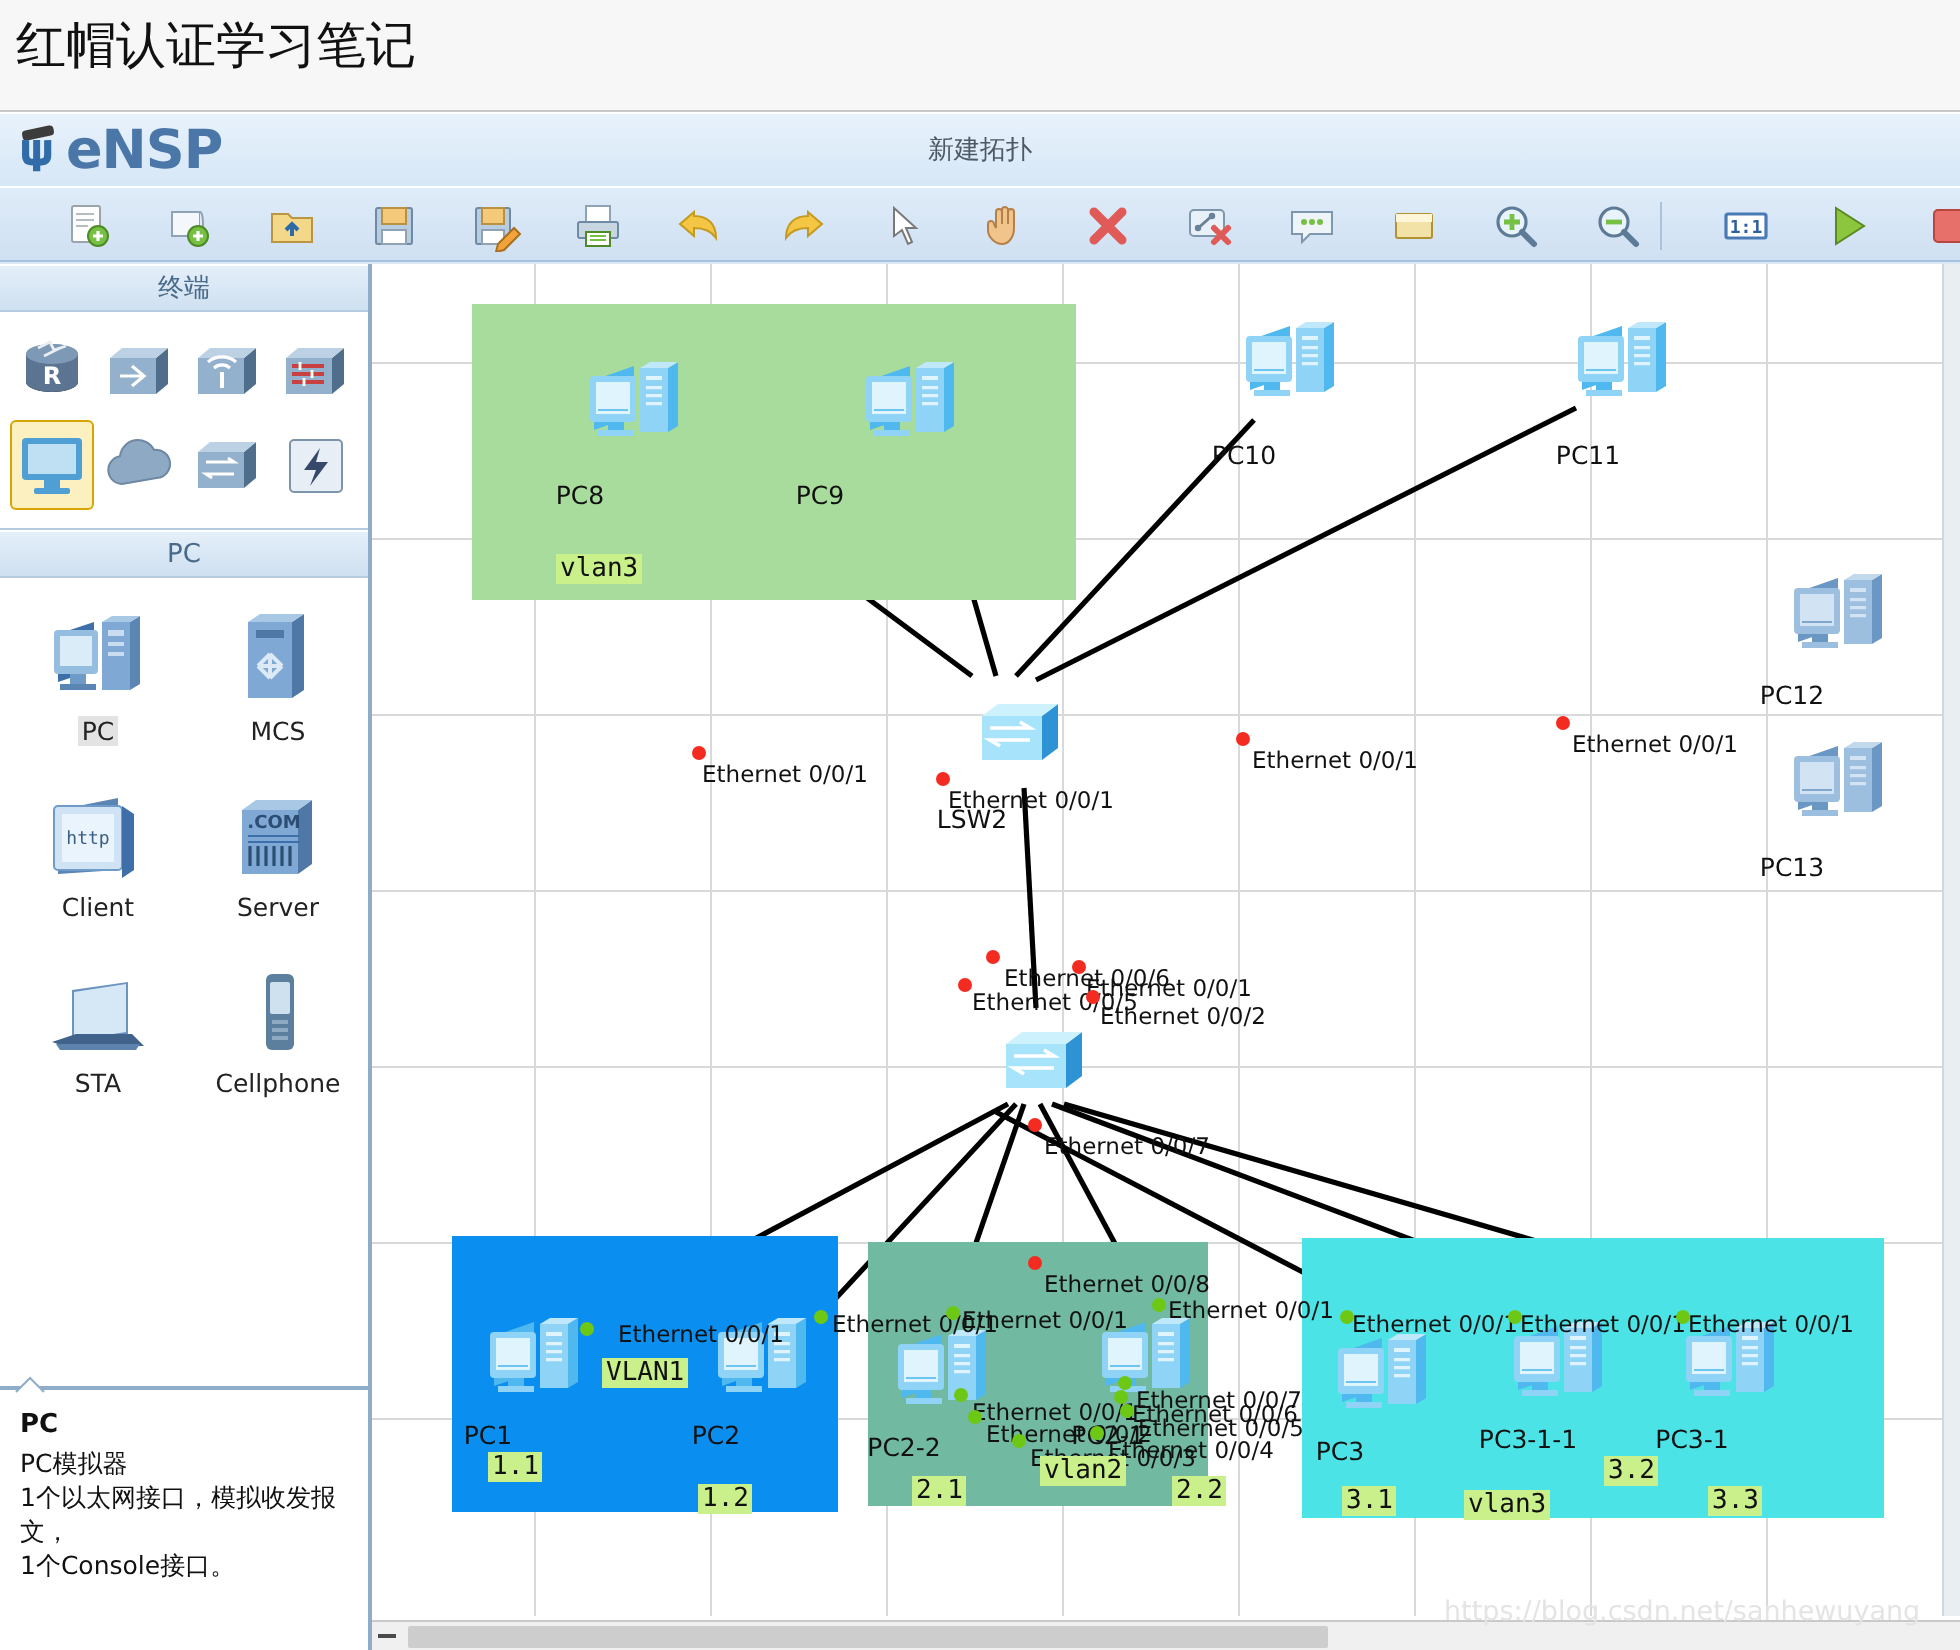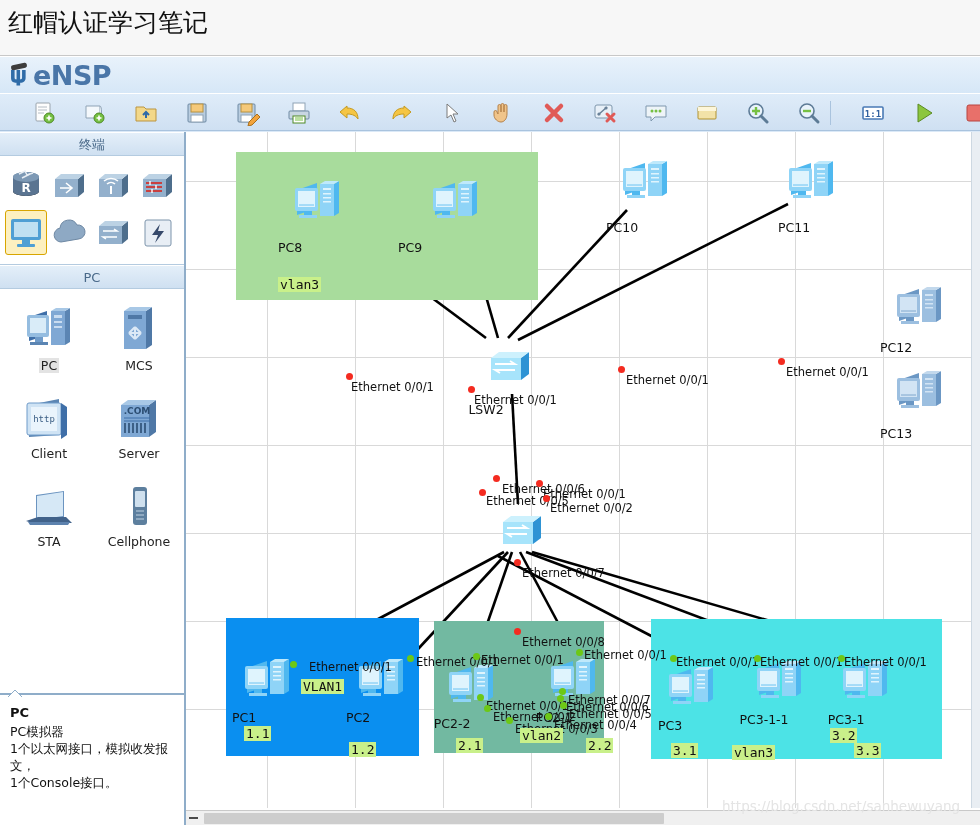--- a/index.html
+++ b/index.html
@@ -245,20 +245,21 @@
   <div id="blog-title">红帽认证学习笔记</div>
 </div>
 
 <div id="ensp-window">
 
   <div id="ensp-titlebar">
     <div id="ensp-logo">
       <span class="mark"></span>
       <span class="word">eNSP</span>
     </div>
+    <div id="ensp-doc-title">新建拓扑</div>
   </div>
 
   <div id="toolbar">
     <div id="toolbar-inner">
 
       <div class="tb-btn">
         <svg width="26" height="26" viewBox="0 0 26 26">
             <rect x="5" y="3" width="14" height="18" rx="1" fill="#fdfdfd" stroke="#9aa4ad"></rect>
             <path d="M7 7h9M7 10h9M7 13h6" stroke="#b4bcc4" stroke-width="1"></path>
             <circle cx="18" cy="18" r="5" fill="#76c043" stroke="#4e8a25"></circle>
@@ -872,21 +873,21 @@
             <div class="iface-label" style="left: 658px; top: 523px;">Ethernet 0/0/1</div>
             <div class="tag-label" style="left: 92px; top: 145px;">vlan3</div>
             <div class="tag-label" style="left: 115px; top: 503px; margin-top: 44px;">VLAN1</div>
             <div class="tag-label" style="left: 334px; top: 596px;">vlan2</div>
             <div class="tag-label" style="left: 546px; top: 613px;">vlan3</div>
             <div class="tag-label" style="left: 58px; top: 594px;">1.1</div>
             <div class="tag-label" style="left: 163px; top: 610px;">1.2</div>
             <div class="tag-label" style="left: 270px; top: 606px;">2.1</div>
             <div class="tag-label" style="left: 400px; top: 606px;">2.2</div>
             <div class="tag-label" style="left: 485px; top: 611px;">3.1</div>
-            <div class="tag-label" style="left: 644px; top: 596px;">3.2</div>
+            <div class="tag-label" style="left: 616px; top: 596px;">3.2</div>
             <div class="tag-label" style="left: 668px; top: 611px;">3.3</div>
           </div>
       </div>
       <div id="vscroll"></div>
       <div id="hscroll">
         <div id="hscroll-left">
           <svg width="16" height="14" viewBox="0 0 16 14">
               <rect x="3" y="6" width="9" height="2" fill="#4a4a4a"></rect>
             </svg>
         </div>

